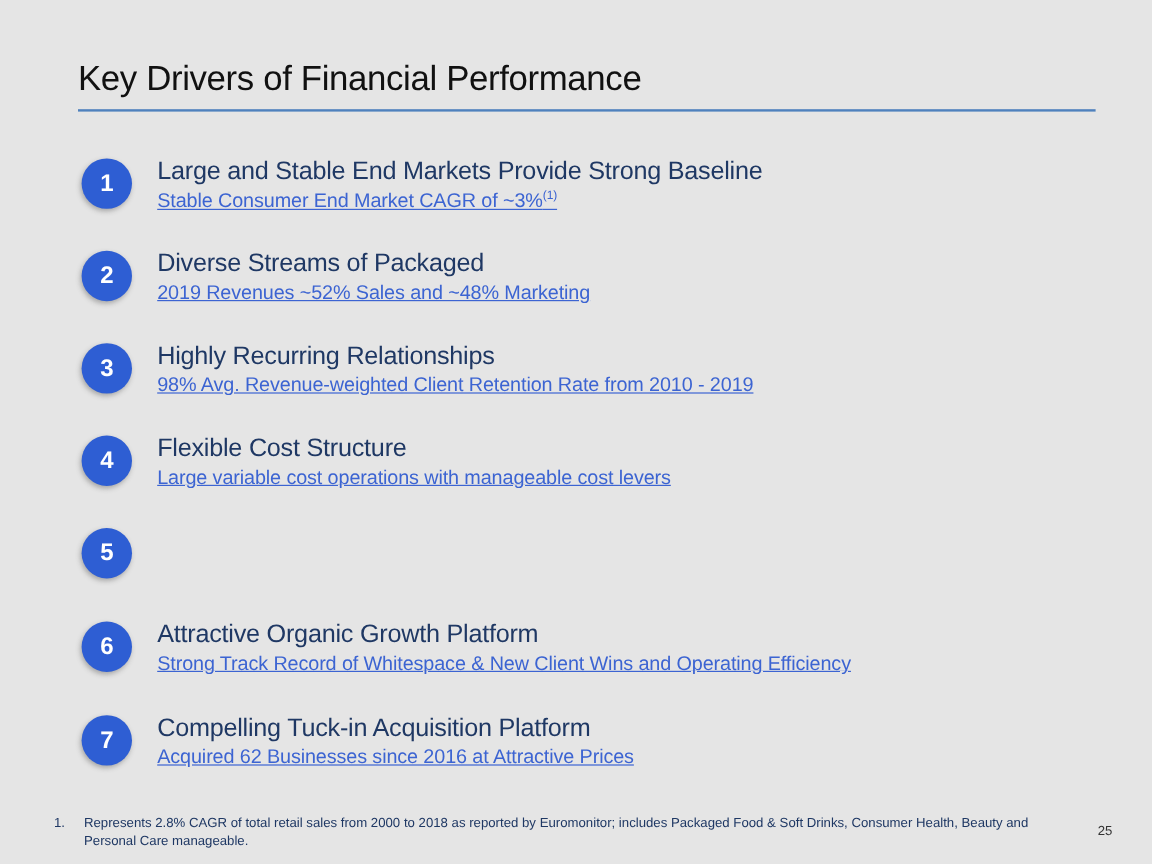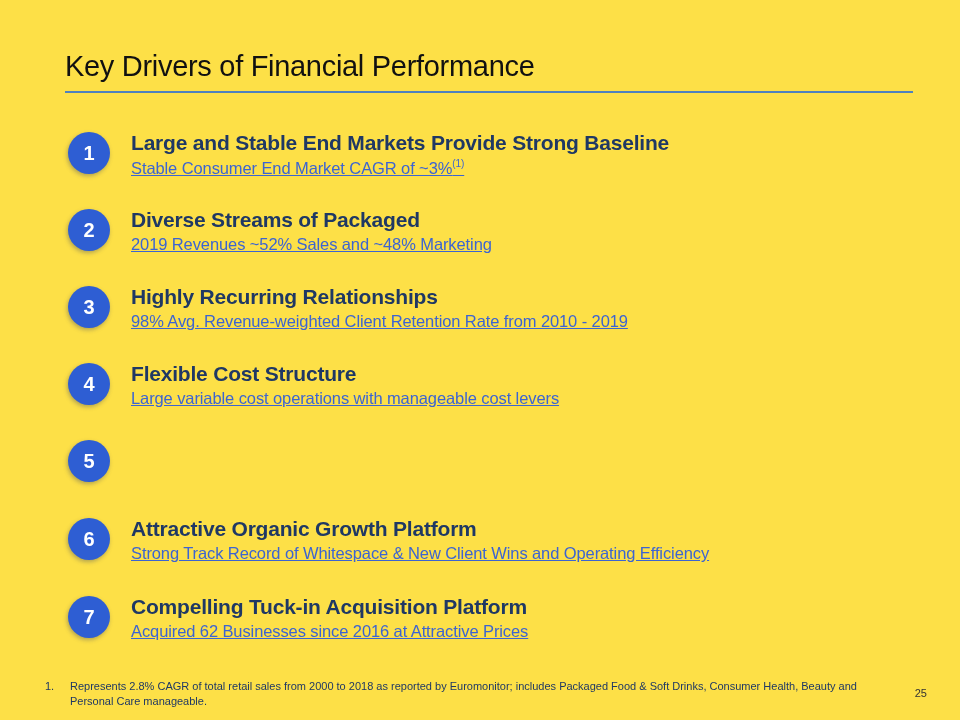--- a/index.html
+++ b/index.html
@@ -1,19 +1,19 @@
 <!DOCTYPE html>
 <html><head>
 <meta charset="utf-8">
 <style>
   * { margin: 0; padding: 0; box-sizing: border-box; }
   html, body { width: 960px; height: 720px; background: #ffffff; overflow: hidden; }
   body { font-family: "Liberation Sans", sans-serif; position: relative; }
 
-  .slide { position: absolute; inset: 0; background: #fde047; }
+  .slide { position: absolute; inset: 0; background: #e5e5e5; }
 
   
   .title-wrap {
     position: absolute;
     left: 65px; top: 50px;
     width: 848px;
     padding-bottom: 8px;
     border-bottom: 2px solid #4f81bd;
   }
   .slide-title {
@@ -38,21 +38,21 @@
     color: #ffffff;
     display: flex; align-items: center; justify-content: center;
     font-size: 20px; font-weight: bold;
     box-shadow: -1px 2px 4px rgba(90,90,90,0.45);
     flex: 0 0 42px;
     margin-top: 2px;
   }
   .driver-text { margin-left: 21px; }
   .driver-title {
     font-size: 21px;
-    font-weight: 700;
+    font-weight: 400;
     color: #1f3864;
     letter-spacing: -0.2px;
     white-space: nowrap;
     line-height: 1.25;
   }
   .driver-subtitle {
     font-size: 16.5px;
     color: #3c64d2;
     letter-spacing: -0.1px;
     white-space: nowrap;

